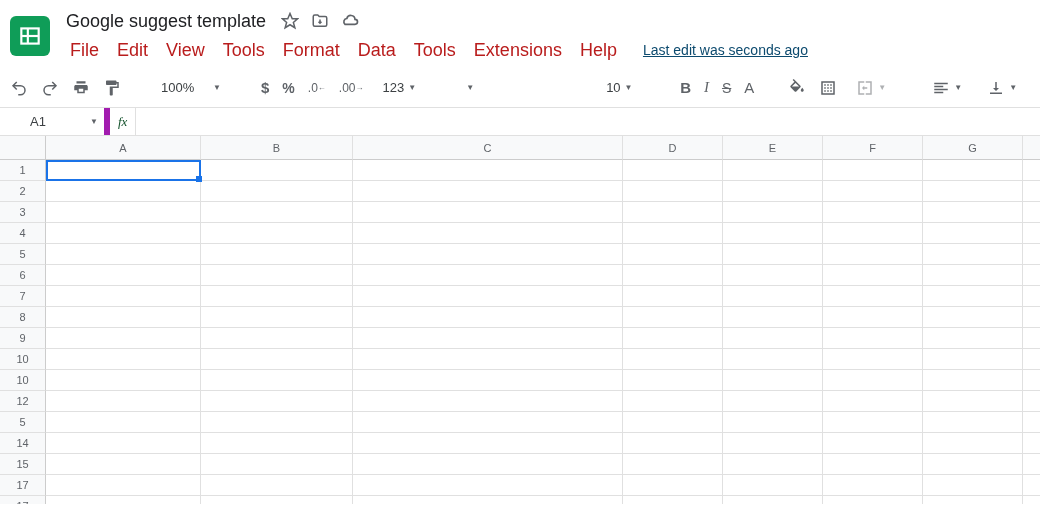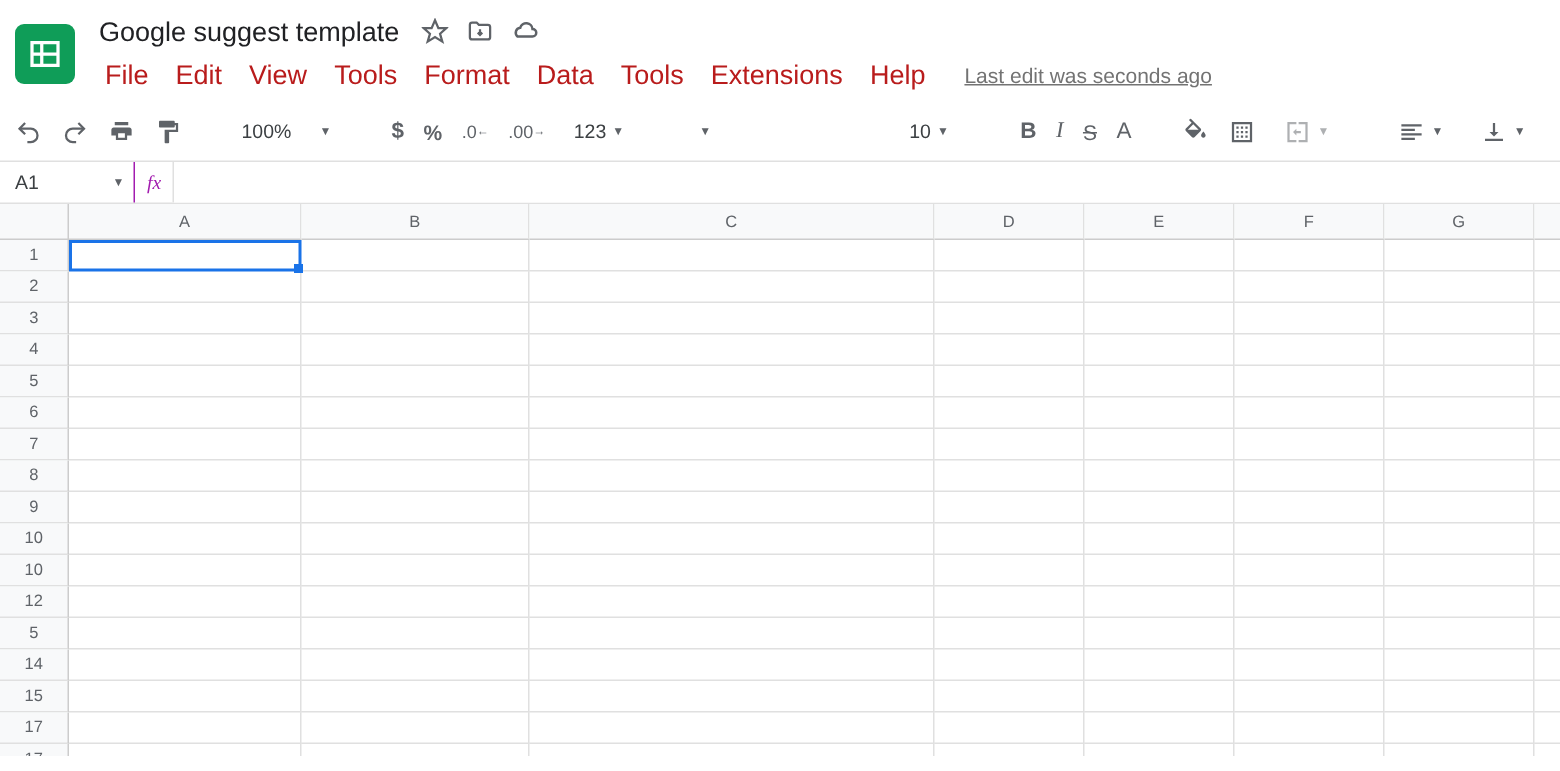--- a/index.html
+++ b/index.html
@@ -7,35 +7,35 @@
   
   .header { display: flex; align-items: center; padding: 8px 10px 0 10px; }
   .logo { width: 40px; height: 40px; background: #0f9d58; border-radius: 6px; display: flex; align-items: center; justify-content: center; margin-right: 12px; flex-shrink: 0; }
   .logo svg { width: 26px; height: 26px; }
   .title-area { flex: 1; }
   .title-row { display: flex; align-items: center; gap: 10px; height: 26px; }
   .doc-title { font-size: 18px; color: #202124; padding: 2px 4px; }
   .title-icon { width: 20px; height: 20px; color: #5f6368; display: flex; align-items: center; justify-content: center; cursor: pointer; }
   .menu-row { display: flex; align-items: center; gap: 2px; height: 28px; margin-top: 2px; }
   .menu-item { padding: 4px 8px; font-size: 18px; color: #b91c1c; cursor: pointer; border-radius: 4px; }
-  .last-edit { margin-left: 16px; font-size: 14px; color: #737373; text-decoration: underline; cursor: pointer; }
+  .last-edit { margin-left: 16px; font-size: 14px; color: #0c4a6e; text-decoration: underline; cursor: pointer; }
   
   .toolbar { display: flex; align-items: center; padding: 6px 10px; gap: 13px; border-bottom: 1px solid #e0e0e0; height: 40px; margin-top: 4px; }
   .tb-btn { width: 28px; height: 28px; display: flex; align-items: center; justify-content: center; color: #5f6368; cursor: pointer; border-radius: 4px; }
   .tb-sep { width: 1px; height: 20px; background: #e0e0e0; margin: 0 4px; }
   .tb-dd { display: flex; align-items: center; padding: 0 6px; height: 28px; font-size: 13px; color: #3c4043; cursor: pointer; border-radius: 4px; gap: 4px; }
   .dd-arrow { font-size: 8px; color: #5f6368; }
   .tb-wide { min-width: 72px; justify-content: space-between; }
   .font-dd { min-width: 110px; }
   .text-color-btn { position: relative; }
   .text-color-bar { position: absolute; bottom: 3px; left: 6px; right: 6px; height: 3px; background: #0f9d58; }
   
   .name-box-row { display: flex; align-items: center; height: 28px; border-bottom: 1px solid #e0e0e0; }
-  .name-box { width: 90px; display: flex; align-items: center; padding: 0 6px 0 10px; font-size: 13px; color: #3c4043; border-right: 1px solid #a21caf; height: 100%; justify-content: space-between; }
-  .fx-label { padding: 0 8px; color: #a21caf; font-style: italic; font-size: 13px; font-family: Georgia, serif; }
+  .name-box { width: 90px; display: flex; align-items: center; padding: 0 6px 0 10px; font-size: 13px; color: #3c4043; border-right: 6px solid #a21caf; height: 100%; justify-content: space-between; margin-left: 20px; }
+  .fx-label { padding: 0 8px; color: #14532d; font-style: italic; font-size: 13px; font-family: Georgia, serif; }
   .formula-input { flex: 1; border: none; outline: none; height: 100%; font-size: 13px; padding: 0 4px; border-left: 1px solid #e0e0e0; }
   
   .grid-wrap { position: relative; overflow: hidden; height: calc(514px - 146px); }
   .grid { display: grid; grid-template-columns: 46px 155px 152px 270px 100px 100px 100px 100px 100px; }
   .col-head { background: #f8f9fa; border-right: 1px solid #e0e0e0; border-bottom: 1px solid #ccc; height: 24px; display: flex; align-items: center; justify-content: center; font-size: 11px; color: #5f6368; cursor: pointer; }
   .row-head { background: #f8f9fa; border-right: 1px solid #ccc; border-bottom: 1px solid #e0e0e0; height: 21px; display: flex; align-items: center; justify-content: center; font-size: 11px; color: #5f6368; cursor: pointer; }
   .corner { background: #f8f9fa; border-right: 1px solid #ccc; border-bottom: 1px solid #ccc; cursor: pointer; }
   .cell { border-right: 1px solid #e0e0e0; border-bottom: 1px solid #e0e0e0; height: 21px; cursor: cell; }
   .cell.selected { border: 2px solid #1a73e8; position: relative; z-index: 1; }
   .cell.selected::after { content: ''; position: absolute; right: -3px; bottom: -3px; width: 6px; height: 6px; background: #1a73e8; }

